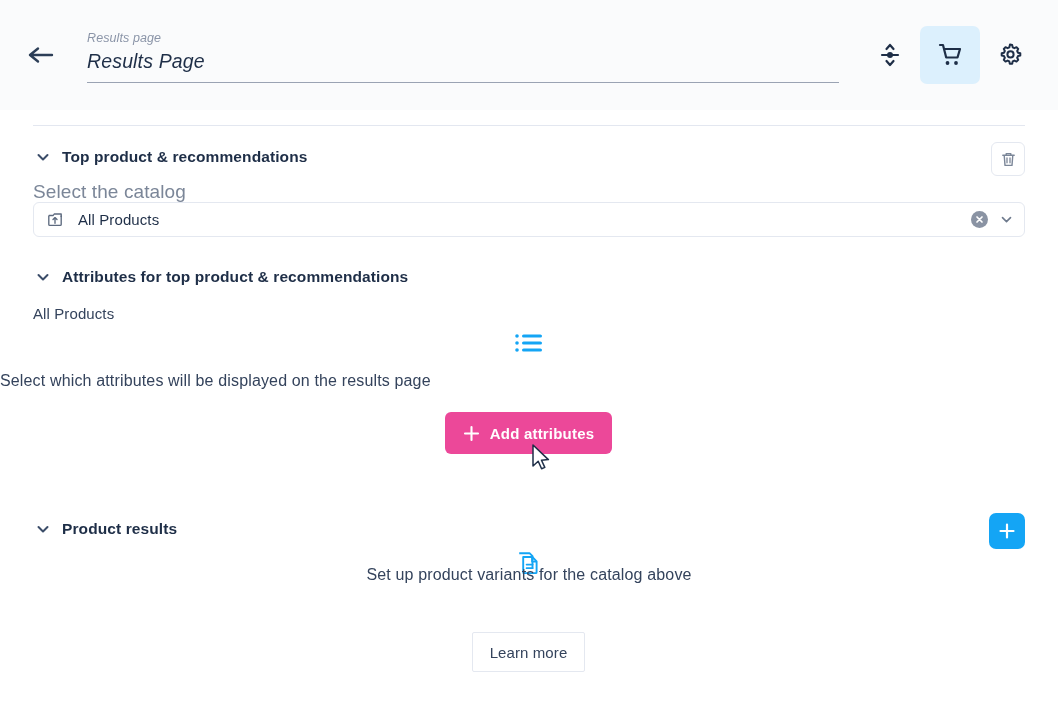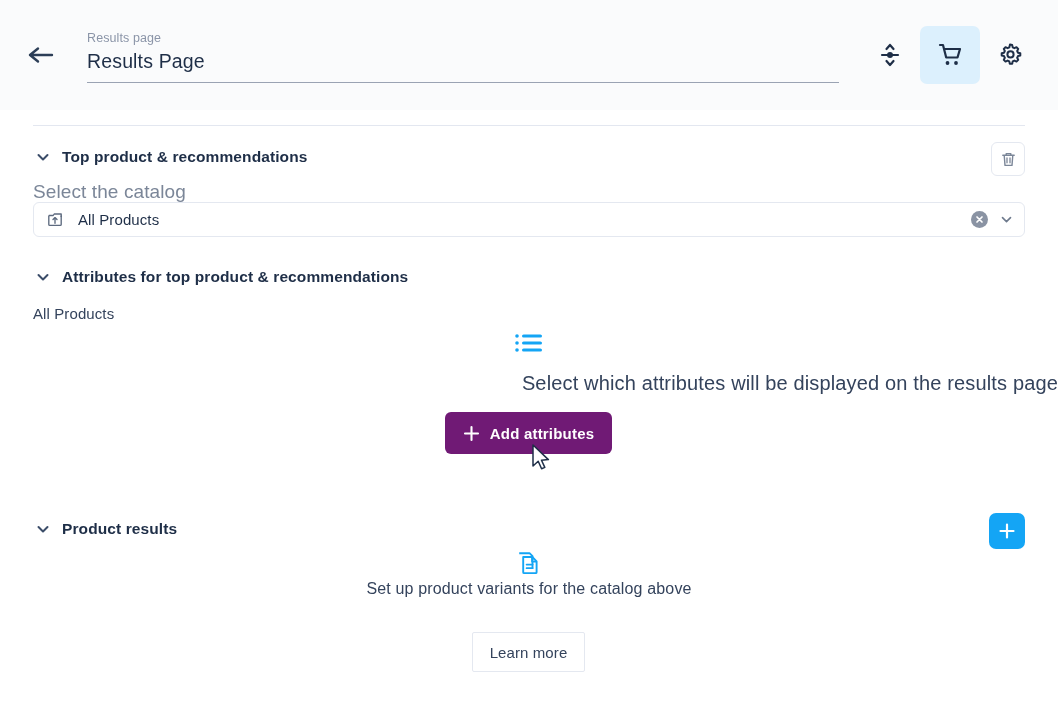--- a/index.html
+++ b/index.html
@@ -14,20 +14,21 @@
 
   
   .header {
     position: absolute;
     top: 0; left: 0;
     width: 1058px;
     height: 110px;
     background: #fafbfc;
     display: flex;
     align-items: flex-start;
+    font-style: italic;
   }
 
   .back-btn {
     position: absolute;
     left: 28px;
     top: 40px;
     width: 34px;
     height: 30px;
     display: flex;
     align-items: center;
@@ -221,32 +222,32 @@
     position: absolute;
     left: 0; top: 205px;
     width: 1058px;
     display: flex;
     justify-content: center;
   }
   .empty-text-1 {
     position: absolute;
     left: 0; top: 246px;
     width: 1058px;
-    text-align: right;
-    font-size: 20px;
+    text-align: left;
+    font-size: 16px;
     color: #34435c;
     letter-spacing: .15px;
   }
   .add-attributes-btn {
     position: absolute;
     left: 445px;
     top: 286px;
     width: 167px;
     height: 42px;
-    background: #701a75;
+    background: #ec4899;
     border: none;
     border-radius: 6px;
     color: #fff;
     font-size: 15px;
     font-weight: bold;
     letter-spacing: .2px;
     display: flex;
     align-items: center;
     justify-content: center;
     gap: 10px;
@@ -271,21 +272,21 @@
   }
   .empty-doc-icon {
     position: absolute;
     left: 0; top: 424px;
     width: 1058px;
     display: flex;
     justify-content: center;
   }
   .empty-text-2 {
     position: absolute;
-    left: 0; top: 454px;
+    left: 0; top: 440px;
     width: 1058px;
     text-align: center;
     font-size: 16px;
     color: #34435c;
     letter-spacing: .15px;
   }
   .learn-more-btn {
     position: absolute;
     left: 472px;
     top: 506px;

